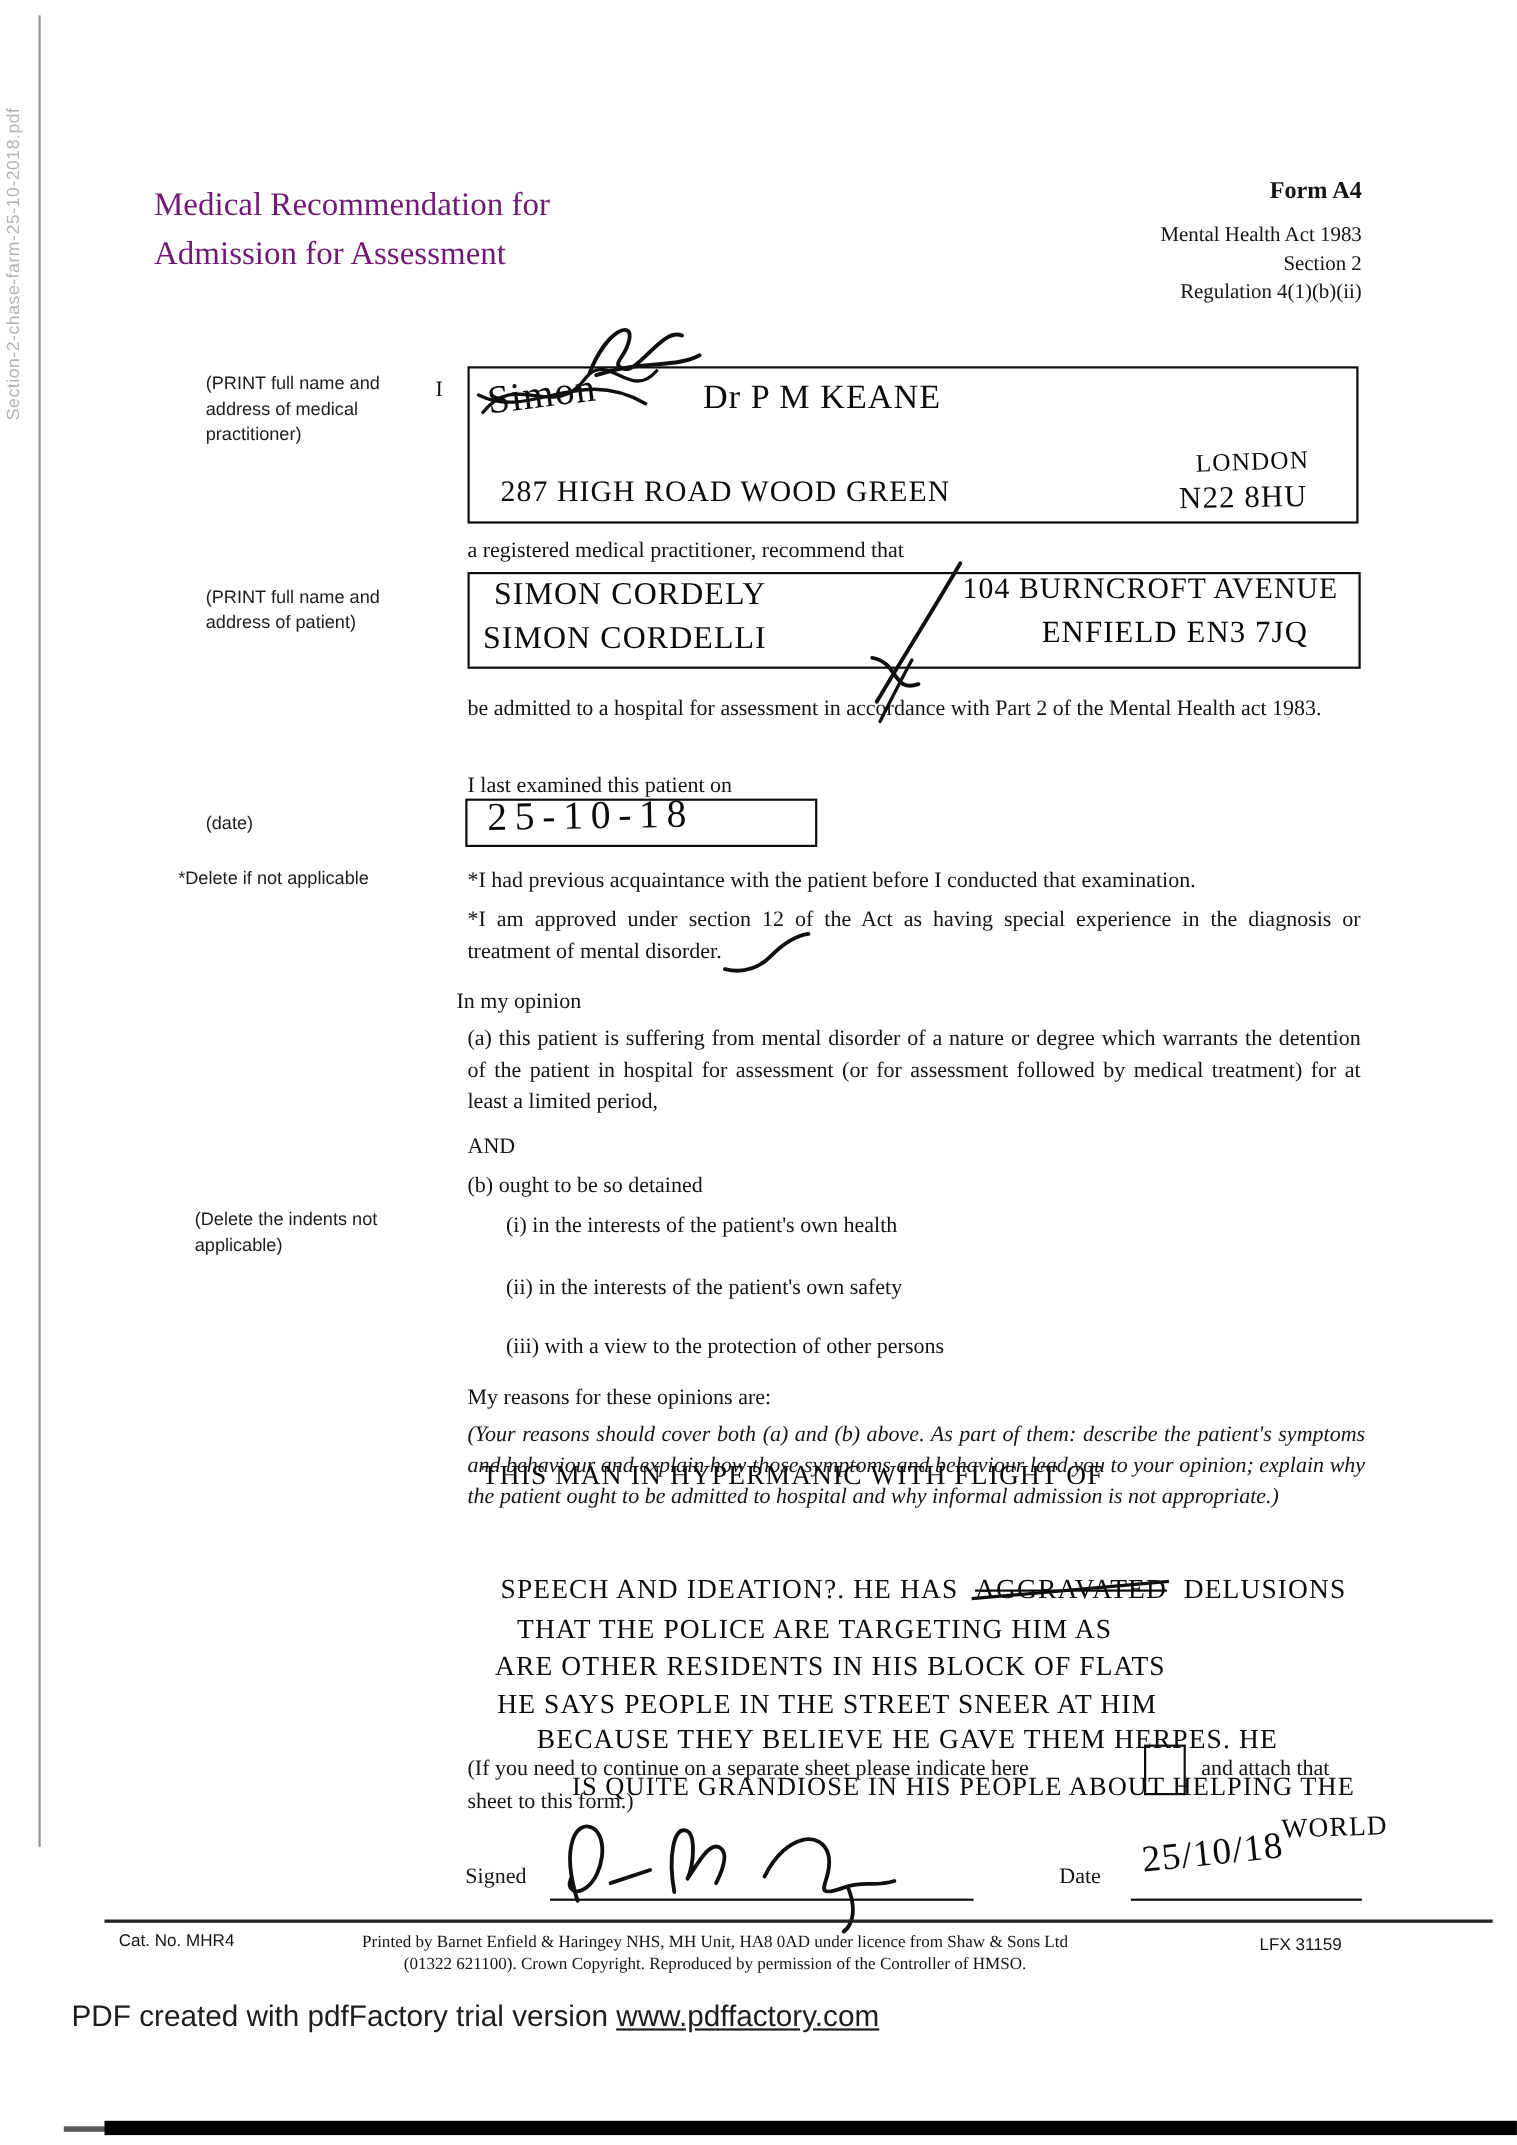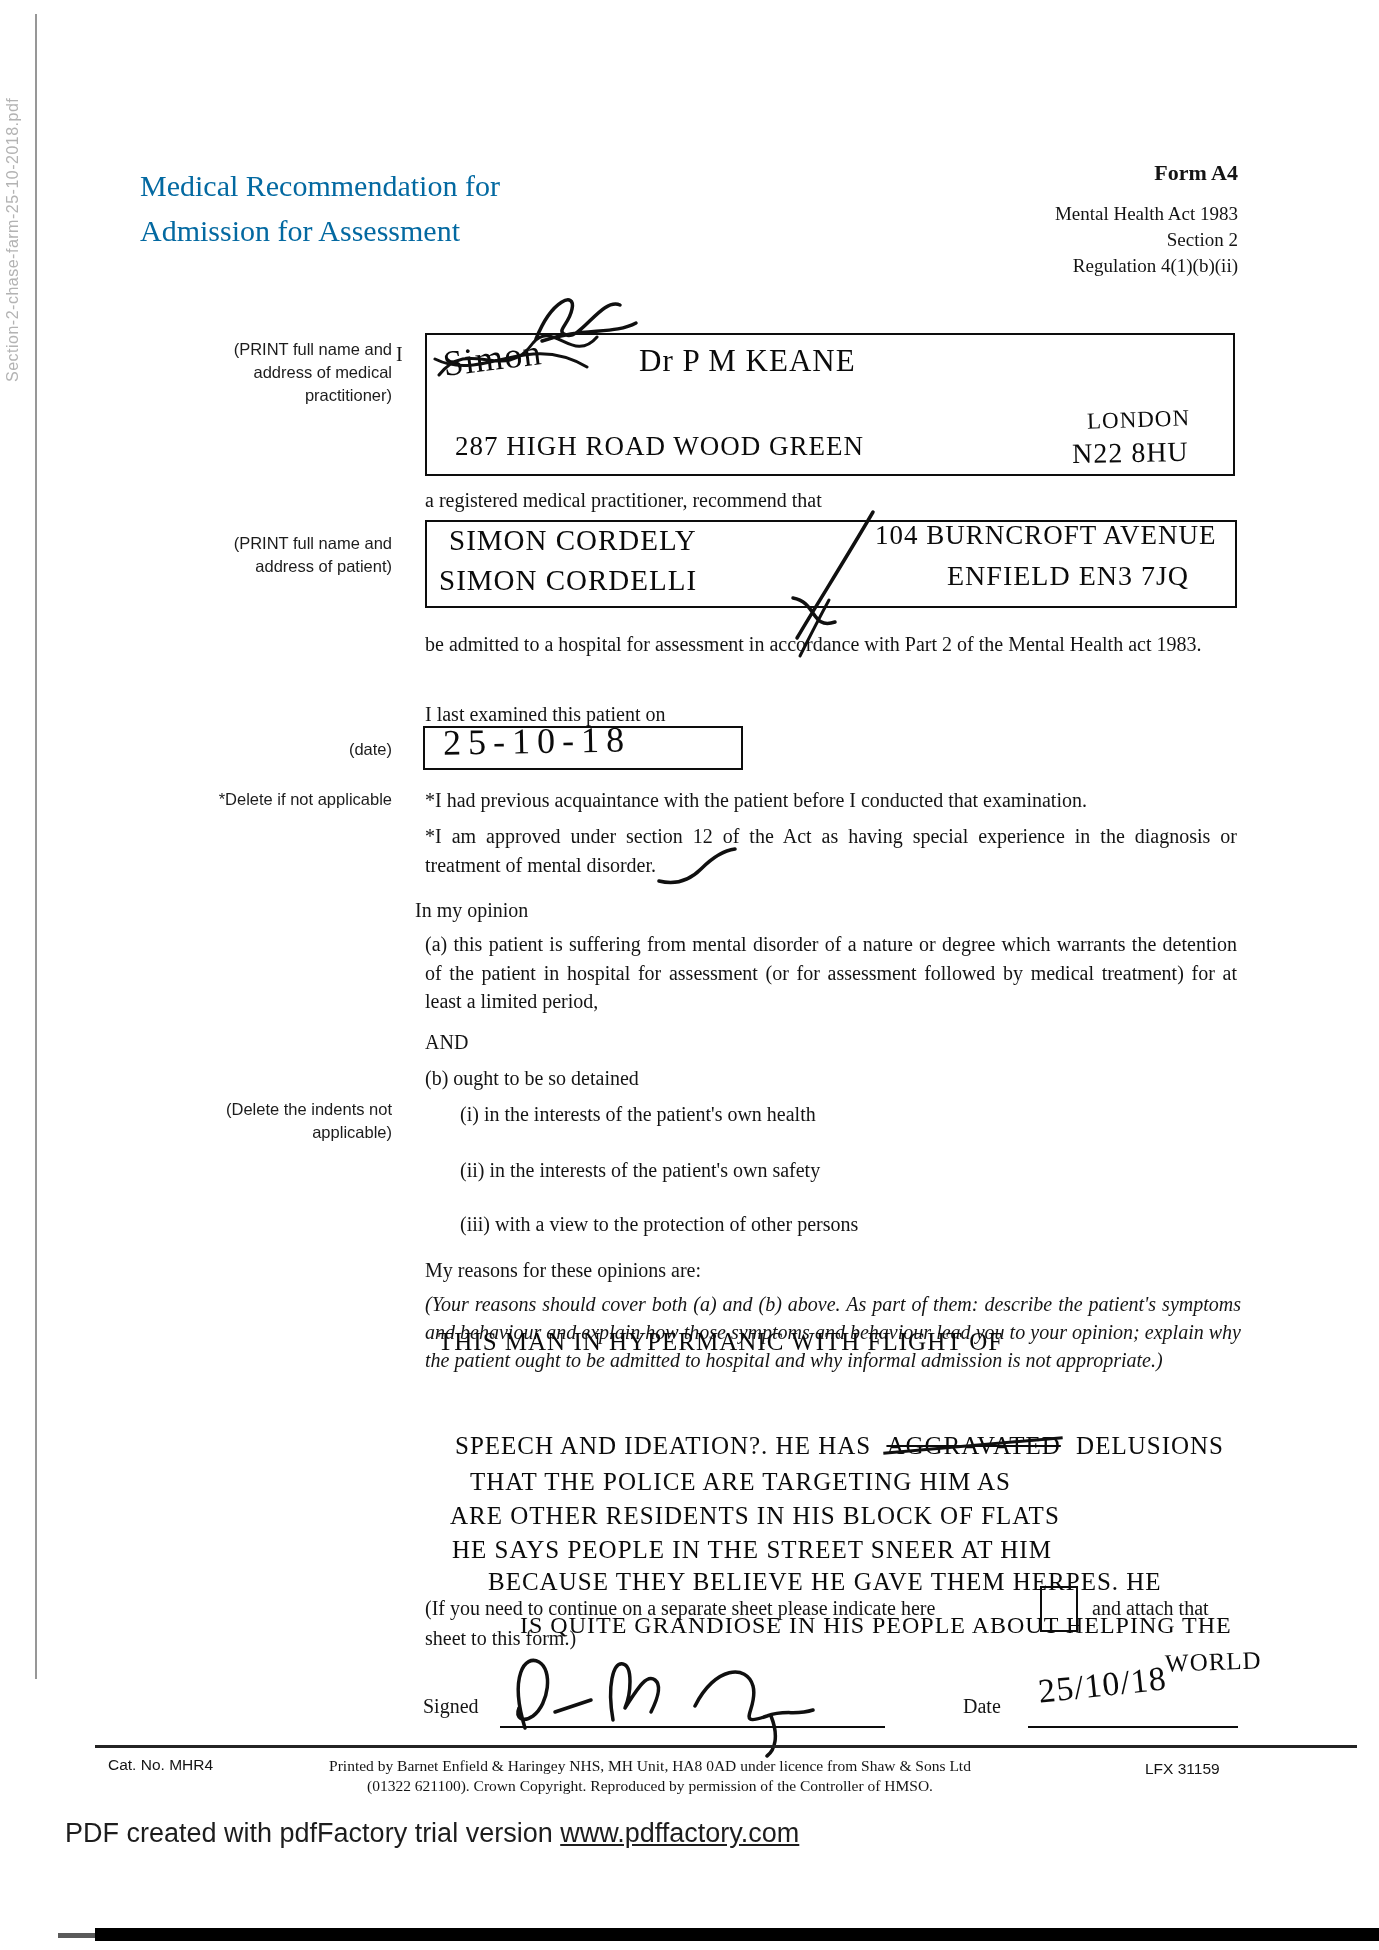--- a/index.html
+++ b/index.html
@@ -13,28 +13,28 @@
   .sans { font-family:"Liberation Sans", sans-serif; }
 
   .sidebar-filename {
     position:absolute; left:4px; top:52px; height:330px;
     writing-mode:vertical-rl; transform:rotate(180deg);
     font-family:"Liberation Sans", sans-serif; font-size:16px; color:#b3b3b3;
     letter-spacing:0.5px; white-space:nowrap;
   }
   .sidebar-line { position:absolute; left:35px; top:14px; width:2px; height:1665px; background:#979797; }
 
-  .page-title { left:140px; top:163px; font-size:30px; line-height:45px; color:#0369a1; }
+  .page-title { left:140px; top:163px; font-size:30px; line-height:45px; color:#701a75; }
   .hdr-right { right:141px; top:160px; text-align:right; }
   .hdr-form { font-size:22px; font-weight:bold; margin-bottom:15px; }
   .hdr-line { font-size:19px; line-height:26px; }
 
   .field-label {
     font-family:"Liberation Sans", sans-serif; font-size:16.5px; line-height:23px;
-    text-align:right; color:#1c1c1c;
+    color:#1c1c1c;
   }
   .body-text { font-size:20px; line-height:28px; }
   .just { text-align:justify; }
   .italic { font-style:italic; }
 
   .formbox { border:2.5px solid #0d0d0d; background:transparent; }
 
   .hw {
     font-family:cursive;
     color:#0b0b0b; letter-spacing:1px; white-space:nowrap;

